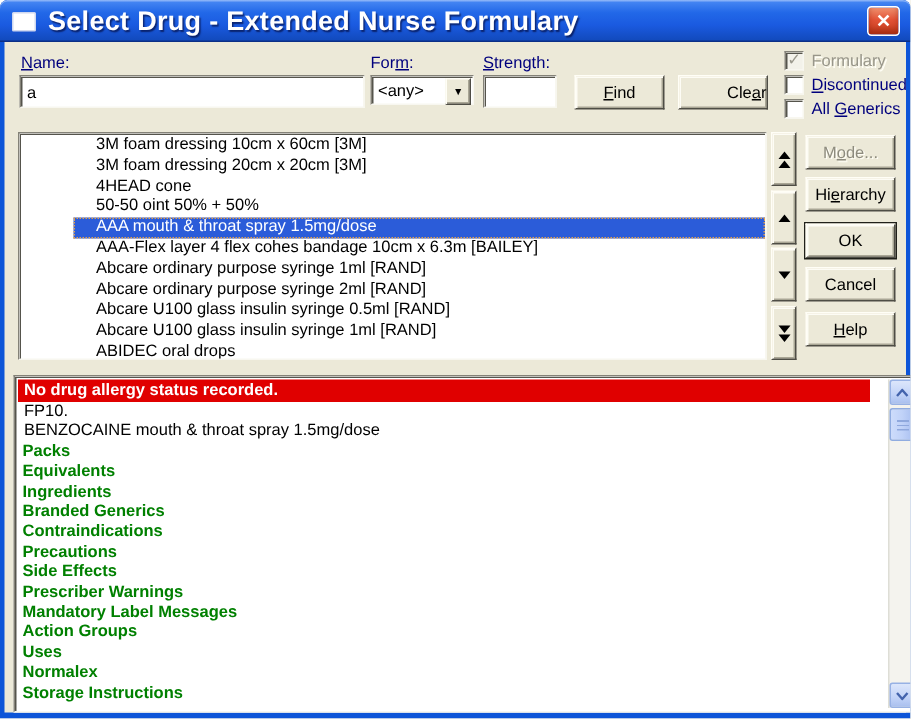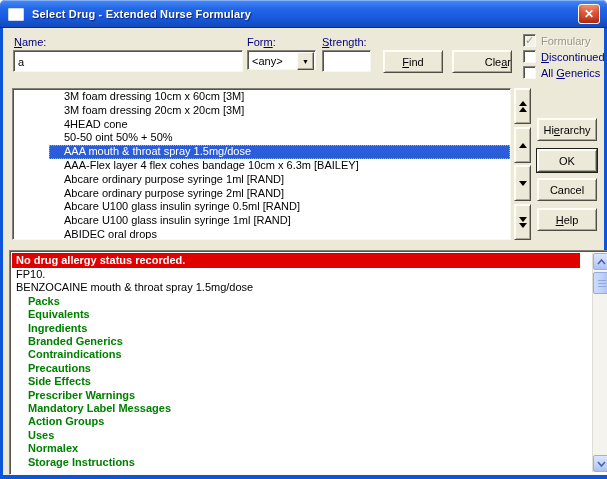--- a/index.html
+++ b/index.html
@@ -11,21 +11,21 @@
     background:#0d55d8; border-radius:5px 5px 0 0; overflow:hidden;
   }
   .titlebar {
     position:absolute; left:0; top:0; width:607px; height:28px;
     background:linear-gradient(180deg,#4a8af4 0%,#2268e8 30%,#1a5ae0 60%,#1148b8 100%);
     border-radius:5px 5px 0 0;
     box-shadow:inset 0 1px 0 rgba(255,255,255,.35), inset 0 -1px 0 rgba(0,0,40,.35);
     display:flex; align-items:center;
   }
   .title-icon { width:16px; height:13px; background:#fff; border:1px solid #cfd8ef; border-radius:1px; margin:0 8px 0 8px; }
-  .title-text { color:#fff; font-size:11px; font-weight:bold; text-shadow:1px 1px 1px rgba(0,0,40,.6); letter-spacing:.2px; }
+  .title-text { color:#fff; font-size:18px; font-weight:bold; text-shadow:1px 1px 1px rgba(0,0,40,.6); letter-spacing:.2px; }
   .close-btn {
     position:absolute; right:7px; top:4px; width:22px; height:20px;
     background:linear-gradient(180deg,#f0926f 0%,#e35336 45%,#c63c1d 100%);
     border:1px solid #fff; border-radius:3px; color:#fff; font-size:12px; font-weight:bold;
     display:flex; align-items:center; justify-content:center;
     box-shadow:inset 0 -3px 4px rgba(120,20,0,.45);
   }
 
   .client { position:absolute; left:3px; top:28px; width:601px; height:447px; background:#ece9d8; }
 
@@ -63,21 +63,21 @@
   .tri-up { width:0; height:0; border-left:4px solid transparent; border-right:4px solid transparent; border-bottom:5px solid #000; }
   .tri-dn { width:0; height:0; border-left:4px solid transparent; border-right:4px solid transparent; border-top:5px solid #000; }
   .tri-stack { display:flex; flex-direction:column; align-items:center; gap:1px; }
 
   .panel { background:#fff; border:1px solid; border-color:#848278 #f8f7f0 #f8f7f0 #848278; box-shadow:inset 1px 1px 0 #55544c; overflow:hidden; }
   .alert-bar { position:absolute; left:2px; top:2px; height:15px; background:#e00000; color:#fff;
     font-size:11px; font-weight:bold; line-height:15px; padding-left:4px; white-space:nowrap; }
   .detail-lines { position:absolute; left:2px; top:17px; width:568px; }
   .dline { font-size:11px; line-height:13.4px; padding-left:4px; white-space:nowrap; }
   .dline.bold { font-weight:normal; }
-  .dlink { font-size:11px; line-height:13.4px; padding-left:16px; font-weight:bold; color:#008000; white-space:nowrap; }
+  .dlink { font-size:11px; line-height:13.4px; padding-left:3px; font-weight:bold; color:#008000; white-space:nowrap; }
 
   .xp-scrollbar { position:absolute; right:2px; top:2px; bottom:2px; width:17px; background:#f4f3ee; border-left:1px solid #deded6; }
   .xp-sb-btn { position:absolute; left:0; width:17px; height:17px;
     background:linear-gradient(180deg,#dce6fb 0%,#c2d3f8 60%,#aac0ee 100%);
     border:1px solid #97b1e4; border-radius:2px; display:flex; align-items:center; justify-content:center; }
   .xp-sb-thumb { position:absolute; left:0; top:19px; width:17px; height:22px;
     background:linear-gradient(90deg,#cddcfb 0%,#c0d2f8 50%,#a9bff0 100%);
     border:1px solid #90ace0; border-radius:2px; display:flex; align-items:center; justify-content:center; }
   .thumb-grip { width:8px; height:7px;
     background:repeating-linear-gradient(180deg,#8fa8dd 0px,#8fa8dd 1px,transparent 1px,transparent 3px); }
@@ -182,20 +182,21 @@
         <span class="tri-dn"></span>
       </div>
       <div class="btn scrollcol-btn" style="top:116px;">
         <span class="tri-stack">
             <span class="tri-dn"></span>
             <span class="tri-dn"></span>
           </span>
       </div>
     </div>
 
+    <div class="abs btn disabled" style="left:534px; top:62px; width:60px; height:23px;">M<u>o</u>de...</div>
     <div class="abs btn" style="left:534px; top:90px; width:60px; height:23px;">Hi<u>e</u>rarchy</div>
     <div class="abs btn default" style="left:534px; top:121px; width:60px; height:23px;">OK</div>
     <div class="abs btn" style="left:534px; top:150px; width:60px; height:23px;">Cancel</div>
     <div class="abs btn" style="left:534px; top:180px; width:60px; height:23px;"><u>H</u>elp</div>
 
     <div class="abs panel" style="left:6px; top:222px; width:603px; height:225px;">
 
       <div class="alert-bar" style="width:568px;">
         <span>No drug allergy status recorded.</span>
       </div>

